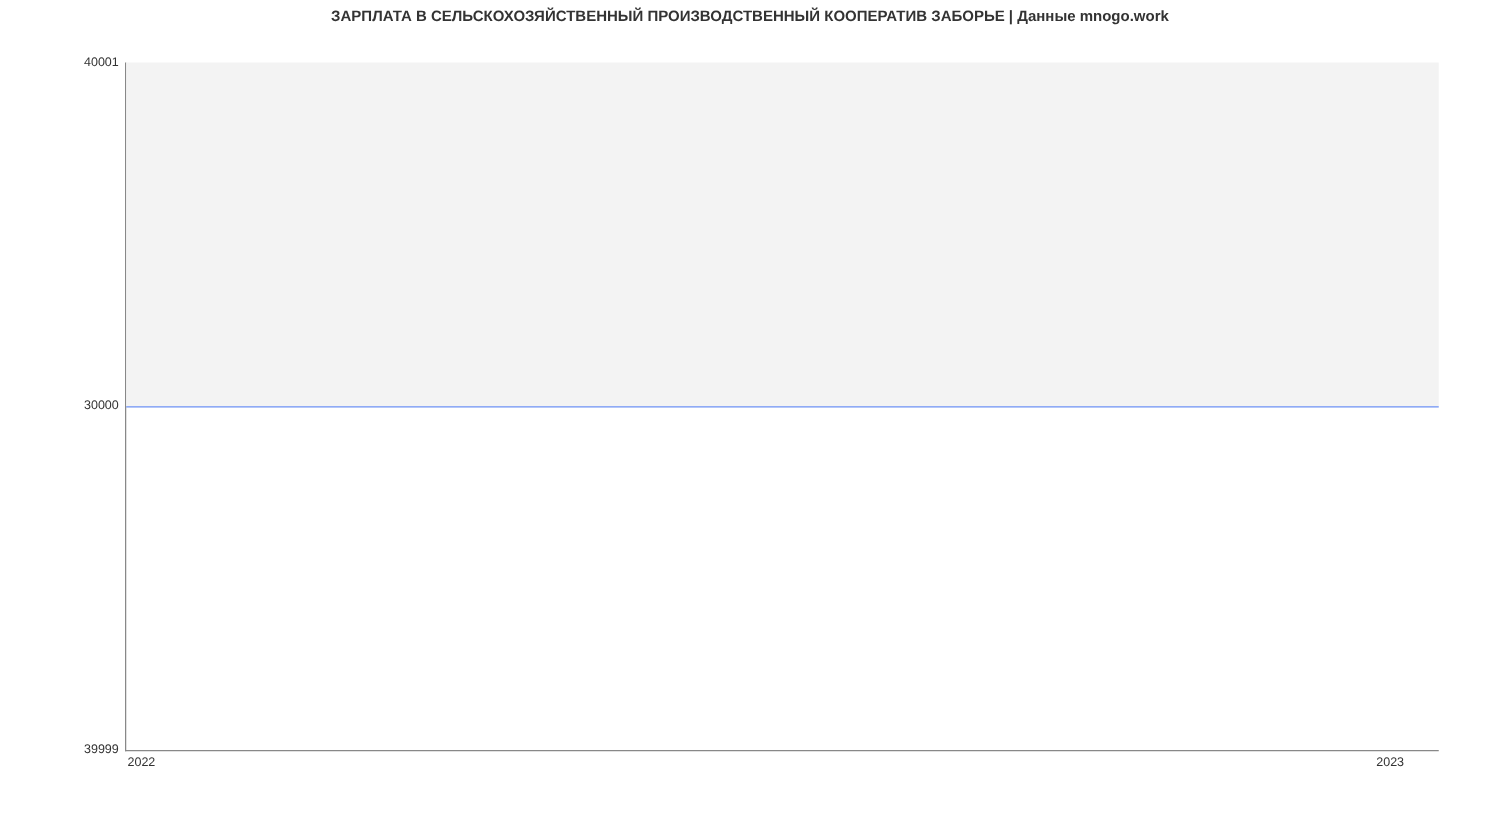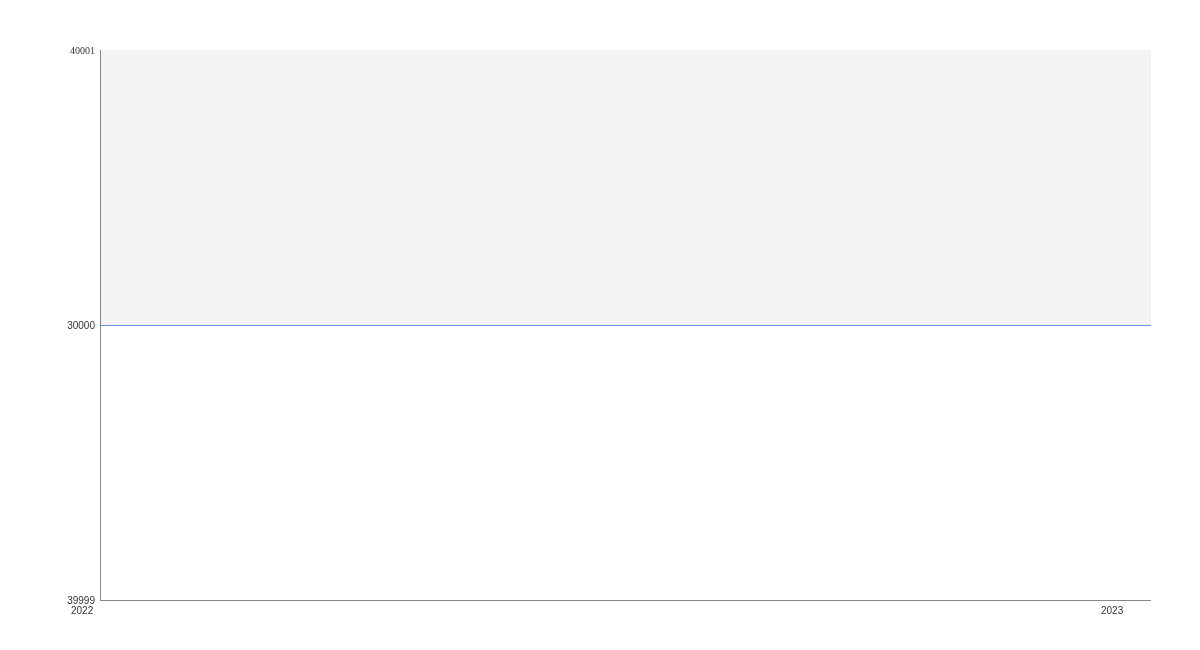--- a/index.html
+++ b/index.html
@@ -66,26 +66,27 @@
     top: 605px;
     font-size: 10px;
     color: #333333;
   }
 </style>
 </head>
 <body>
 
 <div class="chart-wrap">
 
+  <div class="title">ЗАРПЛАТА В СЕЛЬСКОХОЗЯЙСТВЕННЫЙ ПРОИЗВОДСТВЕННЫЙ КООПЕРАТИВ  ЗАБОРЬЕ | Данные mnogo.work</div>
 
   <div class="plot-area">
     <div class="area-fill"></div>
     <div class="series-line"></div>
   </div>
 
-  <div class="y-tick" style="top:50px;font-family:Liberation Serif, serif;">40001</div>
+  <div class="y-tick" style="top:50px;">40001</div>
   <div class="y-tick" style="top:325px;">30000</div>
   <div class="y-tick" style="top:600px;">39999</div>
 
-  <div class="x-tick" style="left:71px;">2022</div>
+  <div class="x-tick" style="left:102px;">2022</div>
   <div class="x-tick" style="left:1101px;">2023</div>
 
 </div>
 
 </body></html>

